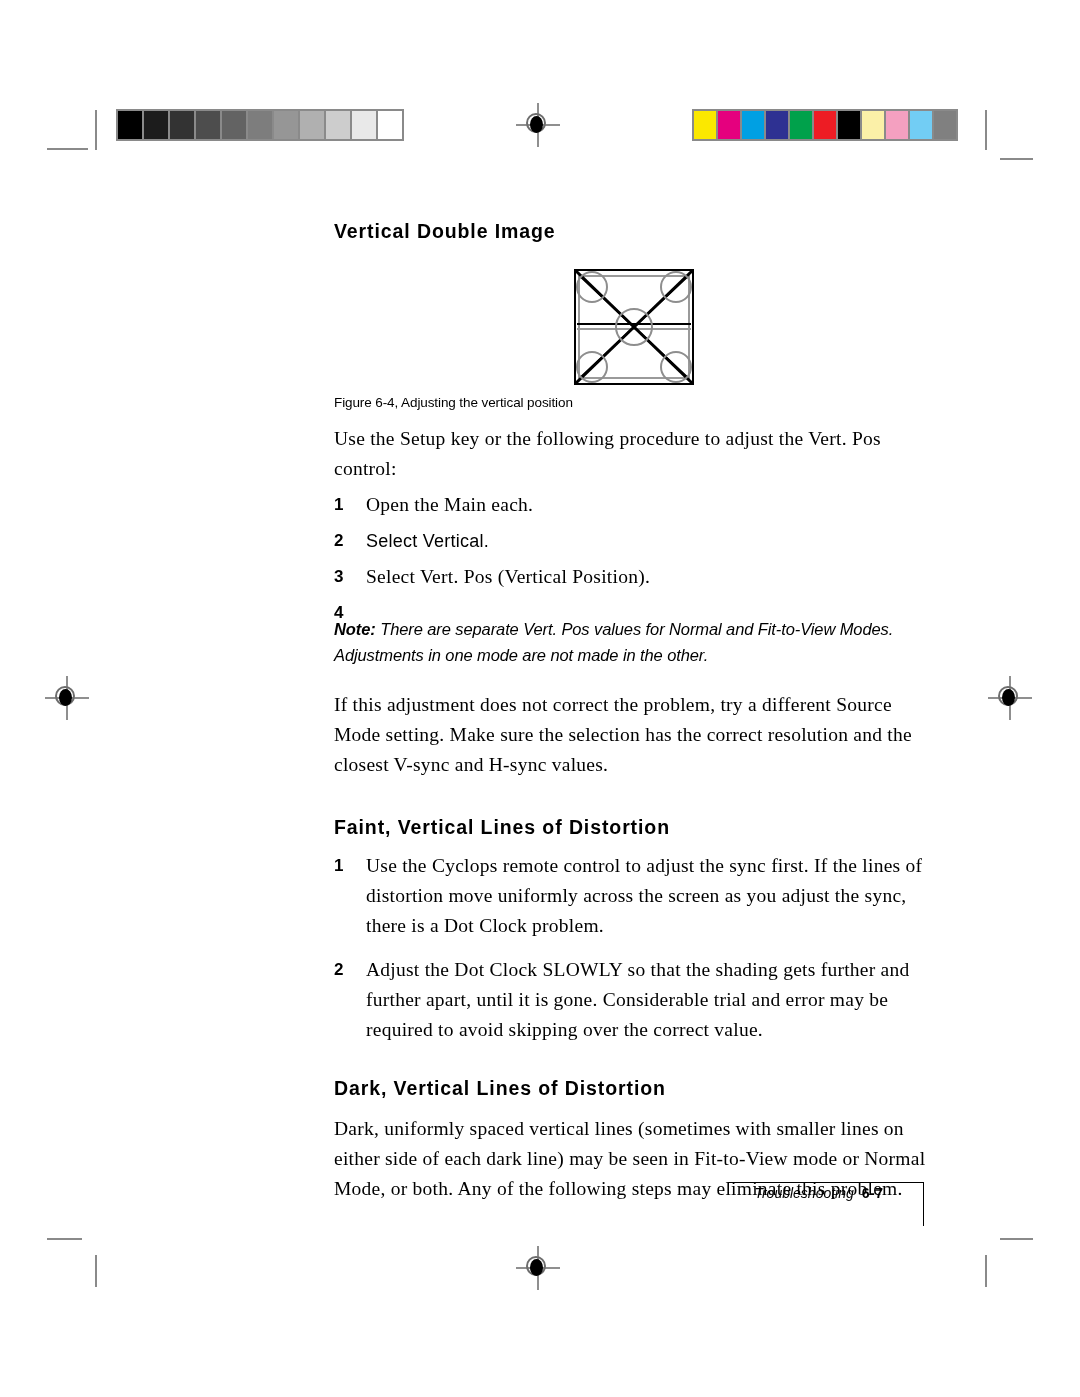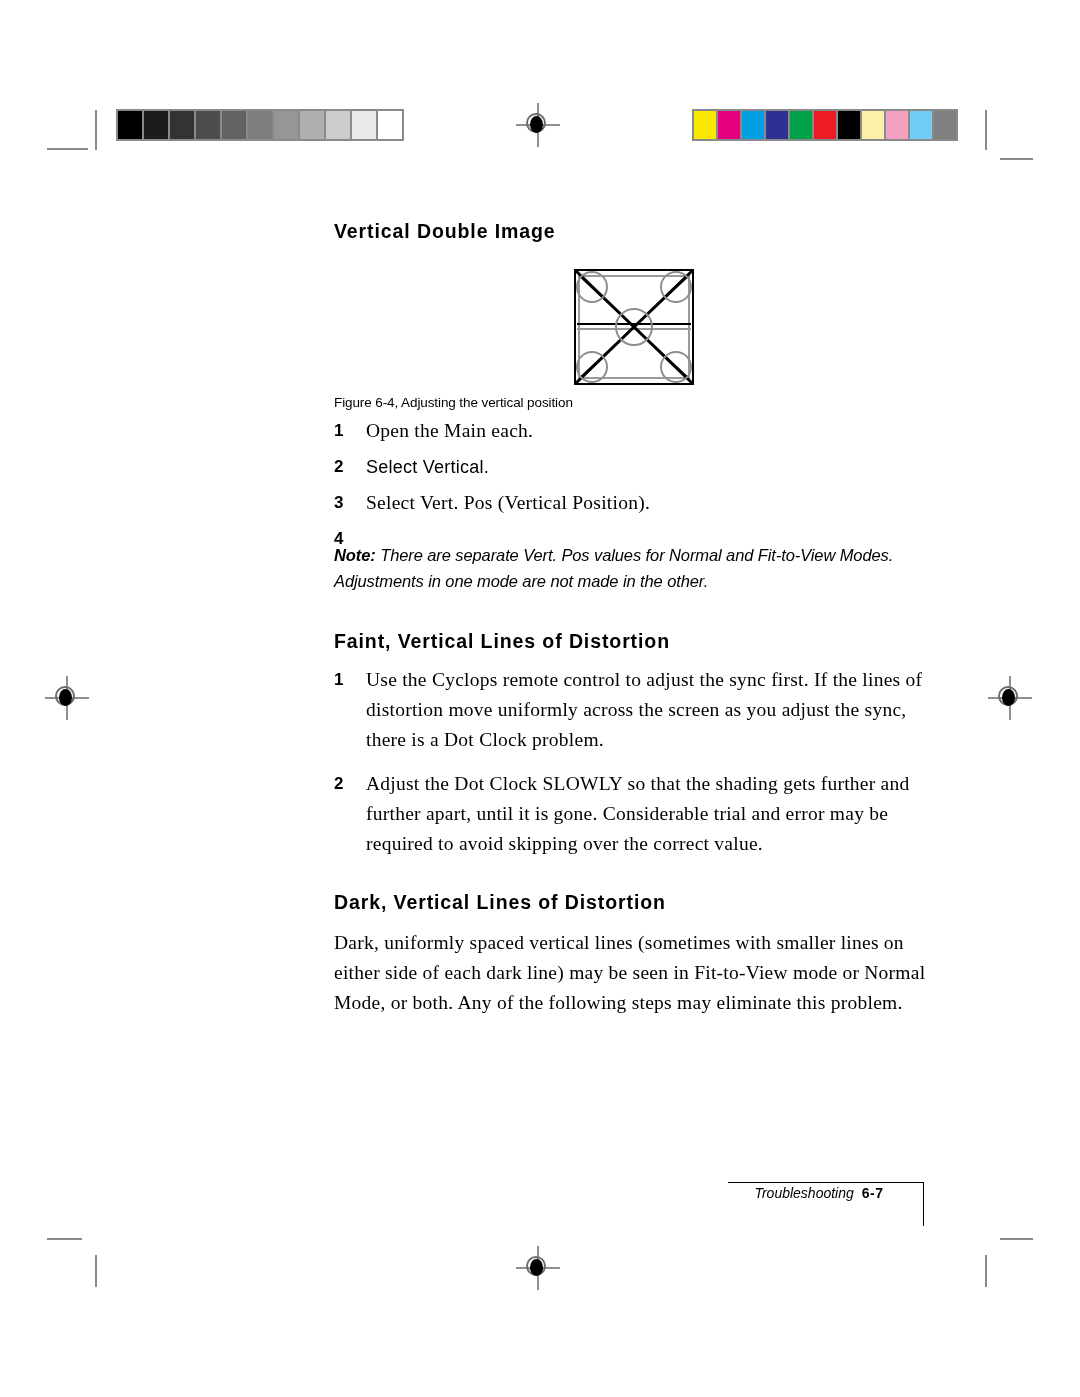--- a/index.html
+++ b/index.html
@@ -283,20 +283,21 @@
         <circle cx="20" cy="20" r="15" fill="none" stroke="#8e8e8e" stroke-width="2"></circle>
         <circle cx="104" cy="20" r="15" fill="none" stroke="#8e8e8e" stroke-width="2"></circle>
         <circle cx="20" cy="100" r="15" fill="none" stroke="#8e8e8e" stroke-width="2"></circle>
         <circle cx="104" cy="100" r="15" fill="none" stroke="#8e8e8e" stroke-width="2"></circle>
         <circle cx="62" cy="60" r="18" fill="none" stroke="#8e8e8e" stroke-width="2"></circle>
       </svg>
     </div>
 
     <div class="fig-caption">Figure 6-4, Adjusting the vertical position</div>
 
+    <p class="body-text" style="margin-top:14px;">Use the Setup key or the following procedure to adjust the Vert. Pos control:</p>
 
     <ol class="steps" style="margin-top:4px;">
       <li>
         <span class="num">1</span>
         <span>Open the Main each.</span>
       </li>
       <li>
         <span class="num">2</span>
         <span class="sans-term">Select </span><span class="sans-term">Vertical</span><span class="sans-term">.</span>
       </li>
@@ -307,20 +308,21 @@
       <li>
         <span class="num">4</span>
       </li>
     </ol>
 
     <p class="note-block" style="margin-top:24px; margin-bottom:0;">
       <span class="note-label">Note:</span>
       <span>There are separate Vert. Pos values for Normal and Fit-to-View Modes. Adjustments in one mode are not made in the other.</span>
     </p>
 
+    <p class="body-text" style="margin-top:22px;">If this adjustment does not correct the problem, try a different Source Mode setting. Make sure the selection has the correct resolution and the closest V-sync and H-sync values.</p>
 
     <h2 class="section-title" style="margin-top:36px;">Faint, Vertical Lines of Distortion</h2>
 
     <ol class="steps" style="margin-top:12px;">
       <li>
         <span class="num">1</span>
         <span>Use the Cyclops remote control to adjust the sync first. If the lines of distortion move uniformly across the screen as you adjust the sync, there is a Dot Clock problem.</span>
       </li>
       <li style="margin-top:14px;">
         <span class="num">2</span>

